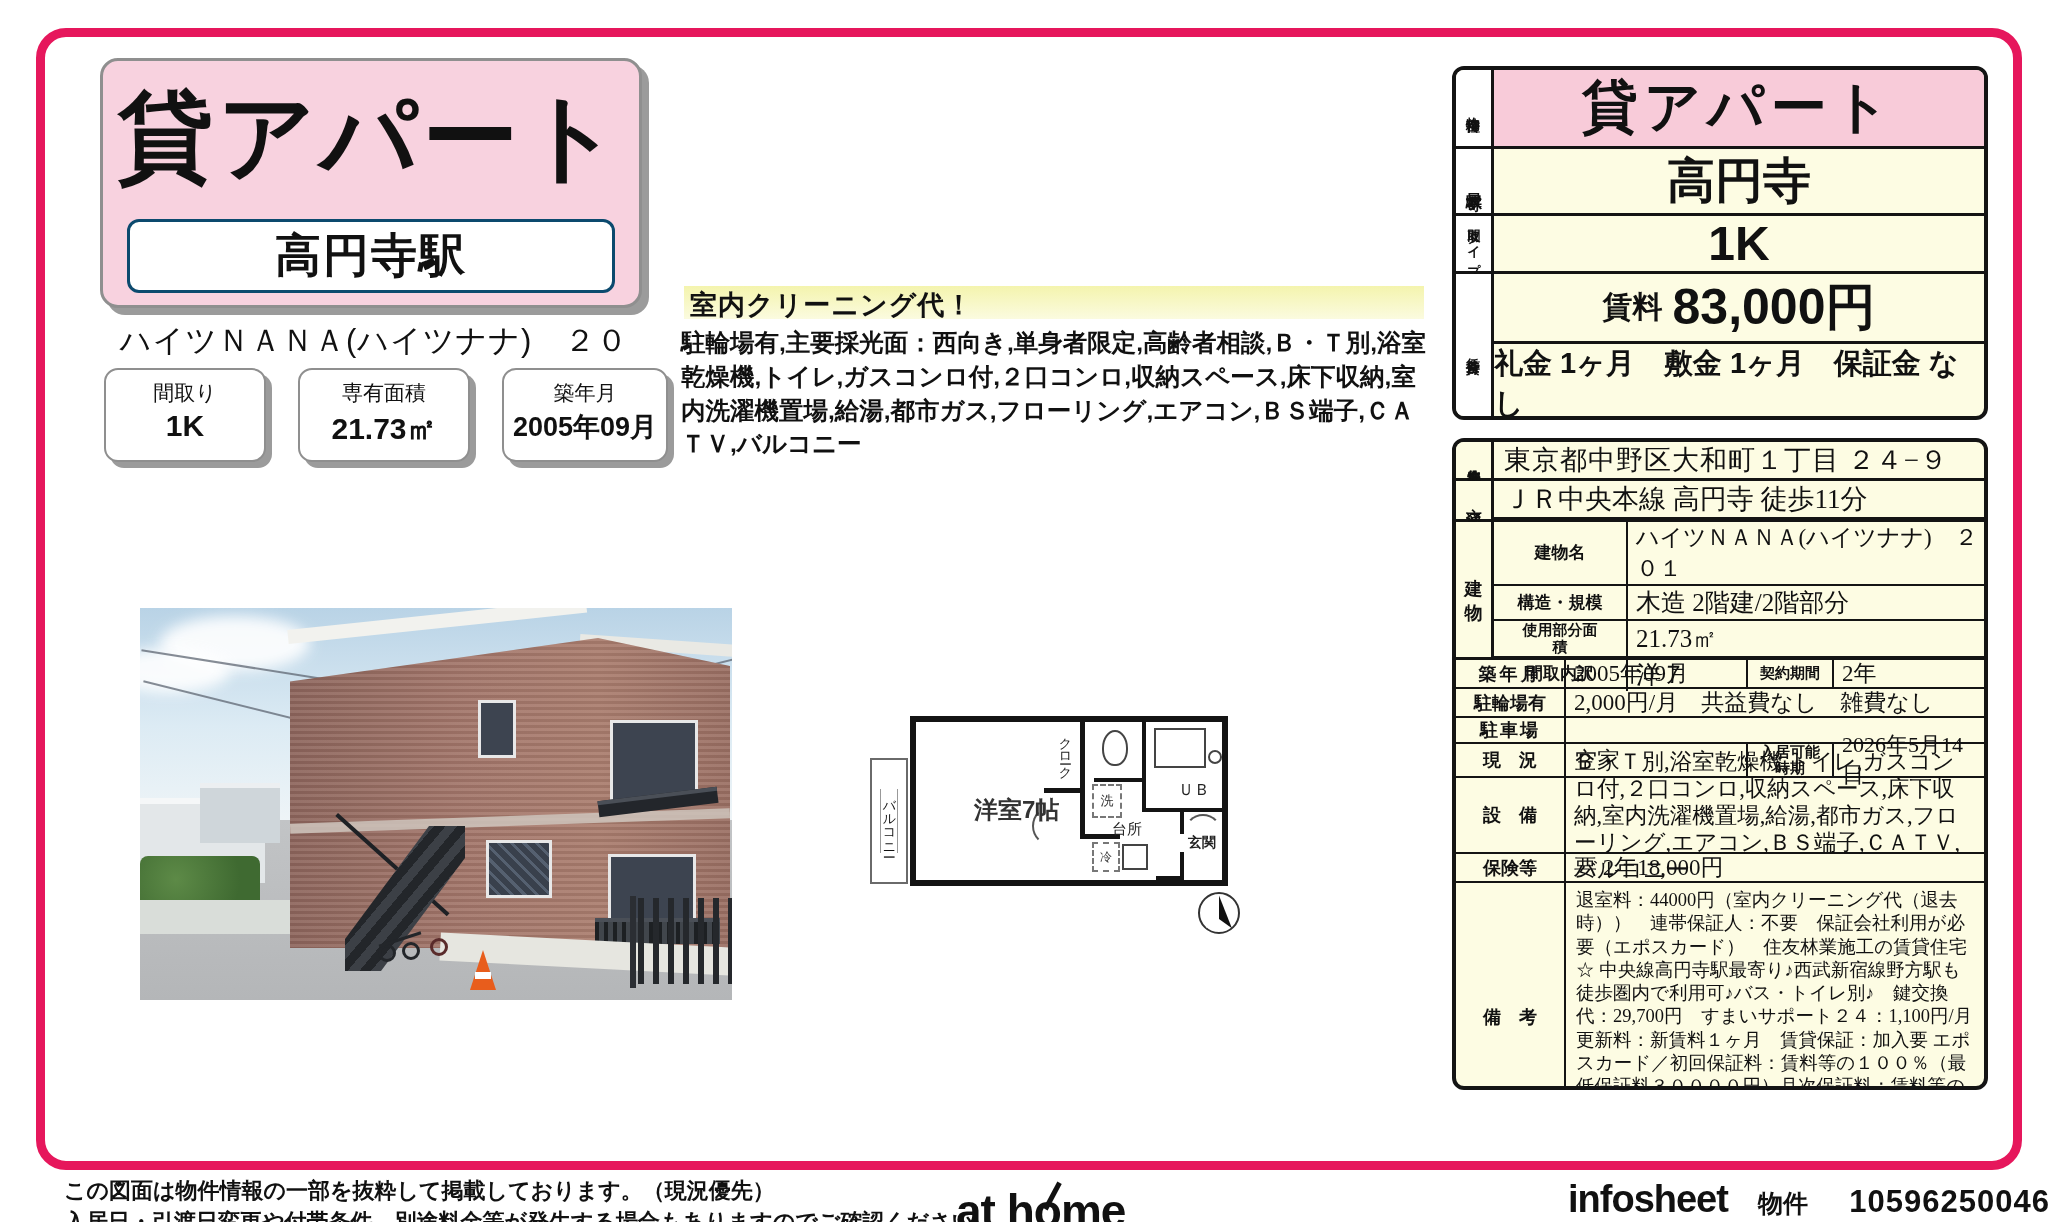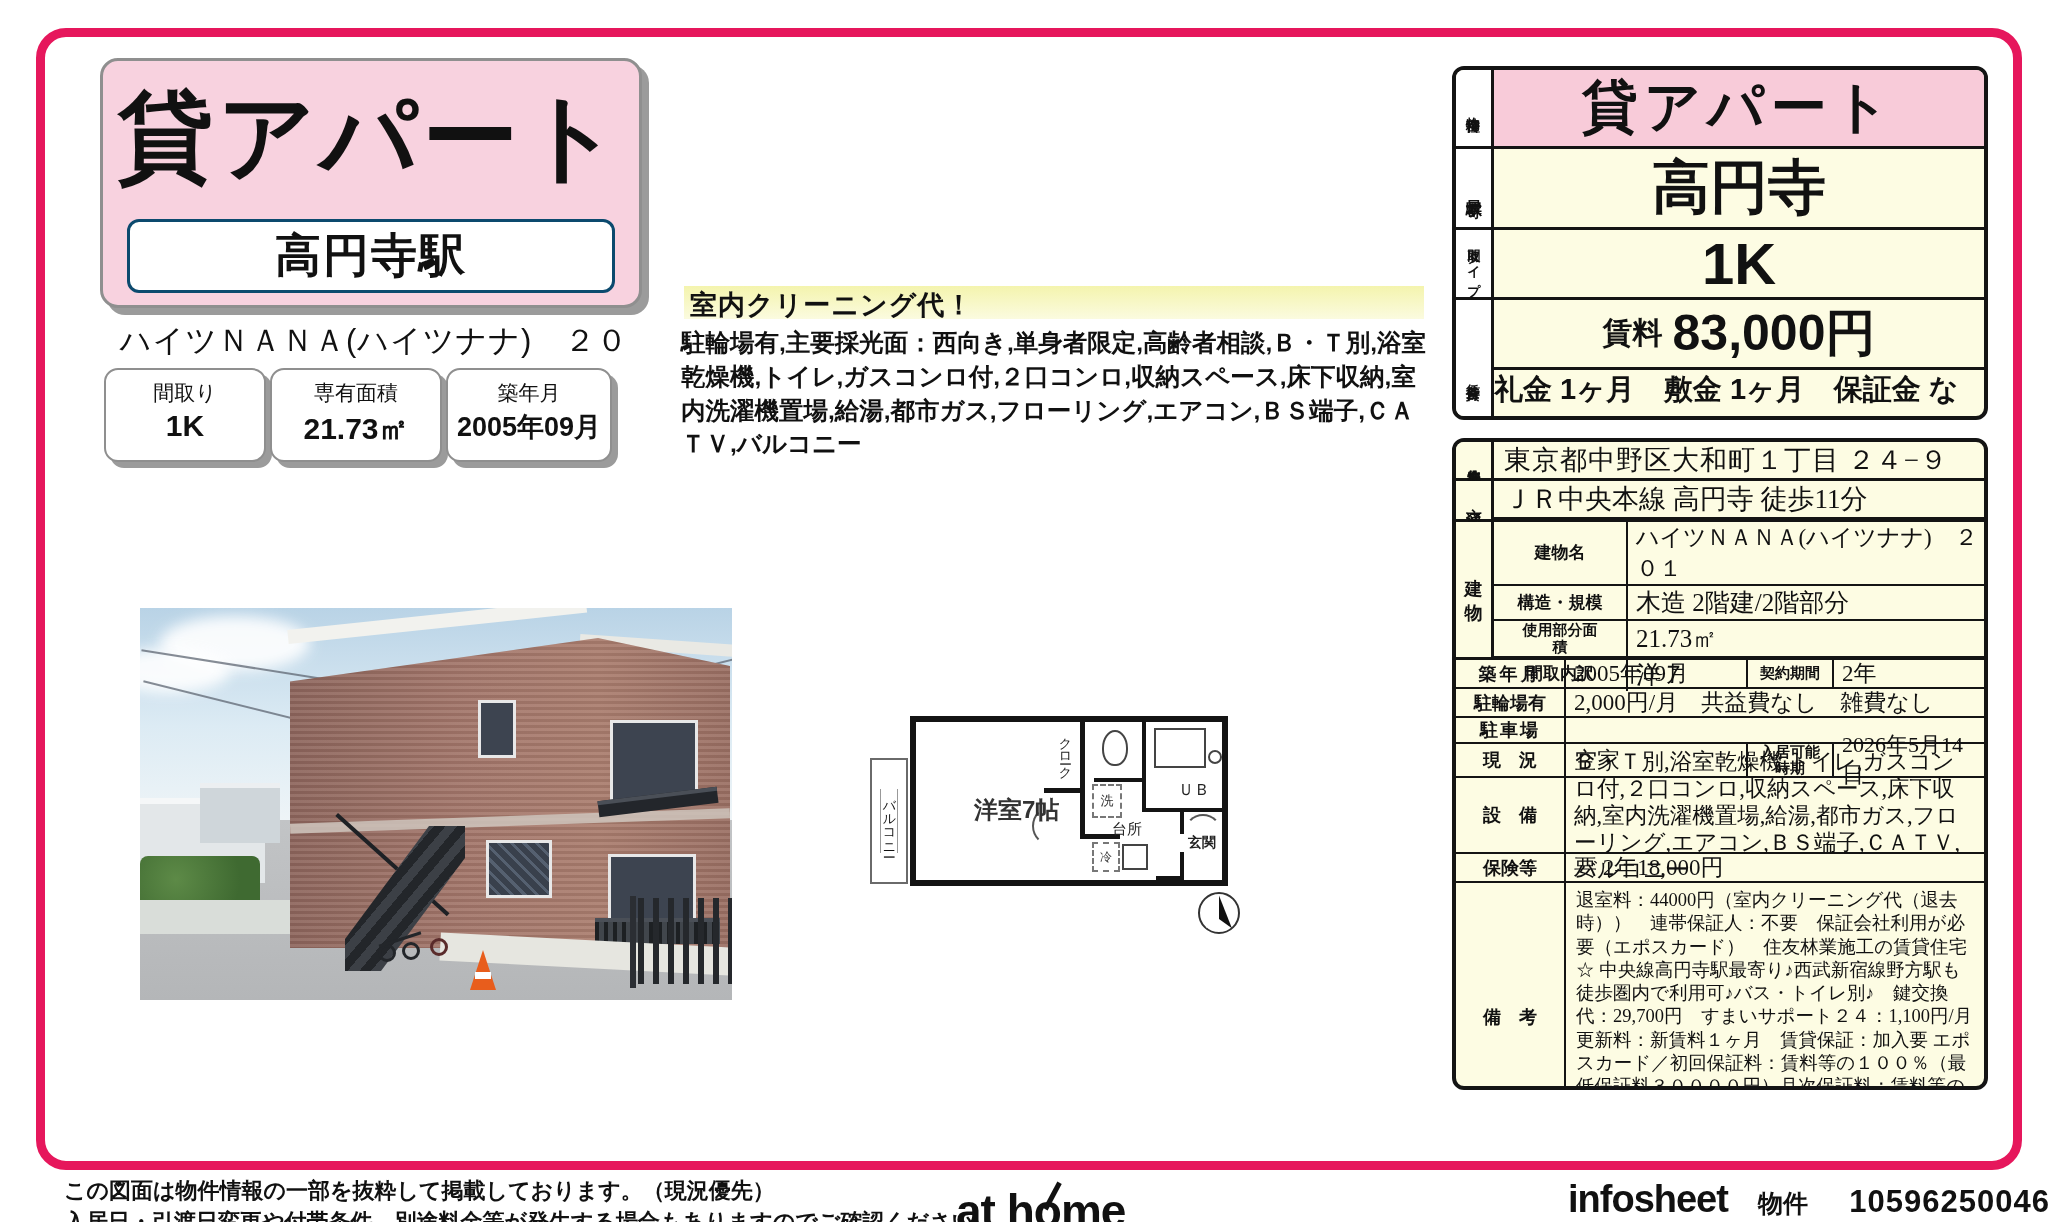--- a/index.html
+++ b/index.html
@@ -16,21 +16,21 @@
                  box-shadow:7px 7px 0 #9b9b9b; }
   .title-cat { position:absolute; top:2px; left:0; right:0; text-align:center;
                font-size:96px; font-weight:bold; letter-spacing:4px; line-height:1.55; }
   .title-station { position:absolute; left:24px; right:24px; bottom:12px; height:74px;
                    background:#fff; border:3px solid #0c4a6e; border-radius:12px;
                    display:flex; align-items:center; justify-content:center;
                    font-size:46px; font-weight:bold; letter-spacing:2px; }
   .prop-line { position:absolute; left:104px; top:320px; width:540px;
                font-size:31px; letter-spacing:1px; text-align:center; }
 
-  .sum-boxes { position:absolute; left:104px; top:368px; display:flex; gap:4px; }
+  .sum-boxes { position:absolute; left:104px; top:368px; display:flex; gap:32px; }
   .sum-box { height:94px; background:#fff; border:2px solid #8f8f8f; border-radius:14px;
              box-shadow:6px 6px 0 #9b9b9b; text-align:center; padding-top:9px; }
   .sum-box .lbl { font-size:21px; }
   .sum-box .val { font-size:30px; font-weight:bold; margin-top:2px; }
 
   
   .cp-band { position:absolute; left:684px; top:286px; width:740px; height:33px;
              background:linear-gradient(to bottom, #f4f4ae, #fbfbdf);
              font-size:27px; font-weight:bold; padding:1px 0 0 6px; letter-spacing:1px; }
   .cp-body { position:absolute; left:681px; top:326px; width:752px;
@@ -102,21 +102,21 @@
          overflow:hidden; background:#fdfce3; display:flex; flex-direction:column; }
   .t1 { top:66px; height:354px; }
   .t2 { top:438px; height:652px; font-family:"Liberation Serif", serif; }
   .trow { display:flex; border-bottom:3px solid #141414; }
   .trow:last-child { border-bottom:none; }
   .t-side { width:38px; background:#fff; border-right:3px solid #141414; display:flex;
             align-items:center; justify-content:center; flex:none; }
   .t-side .vt { font-size:16px; font-weight:bold; letter-spacing:1px; font-family:"Liberation Sans", sans-serif; }
   .t-val { flex:1; display:flex; align-items:center; justify-content:center; }
   .t1-pink { background:#f8cbd9; font-size:56px; font-weight:bold; letter-spacing:6px; }
-  .t1-big { font-size:58px; font-weight:bold; }
+  .t1-big { font-size:48px; font-weight:bold; }
   .t1-rentwrap { flex:1; display:flex; flex-direction:column; }
   .t1-rent { flex:1.35; display:flex; align-items:center; justify-content:center;
              border-bottom:3px solid #141414; }
   .t1-rent .cap { font-size:30px; font-weight:bold; margin-right:10px; }
   .t1-rent .num { font-size:50px; font-weight:bold; }
   .t1-fees { flex:1; display:flex; align-items:center; justify-content:center;
              font-size:29px; font-weight:bold; }
 
   .t2 .t-side { background:#fdfce3; }
   .t2-sub { flex:1; display:flex; flex-direction:column; }

